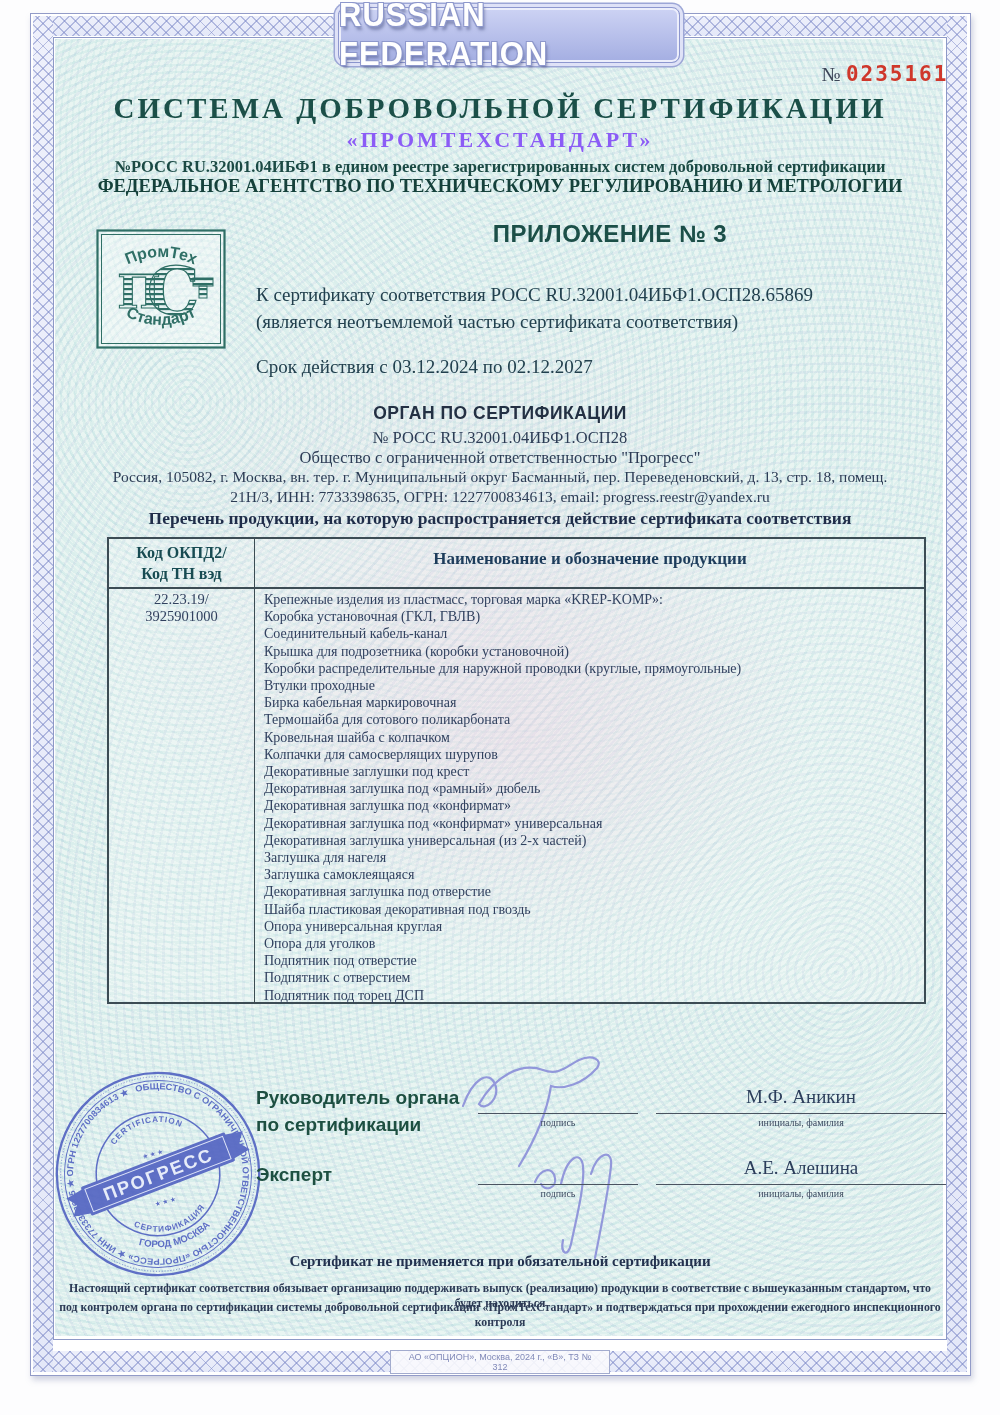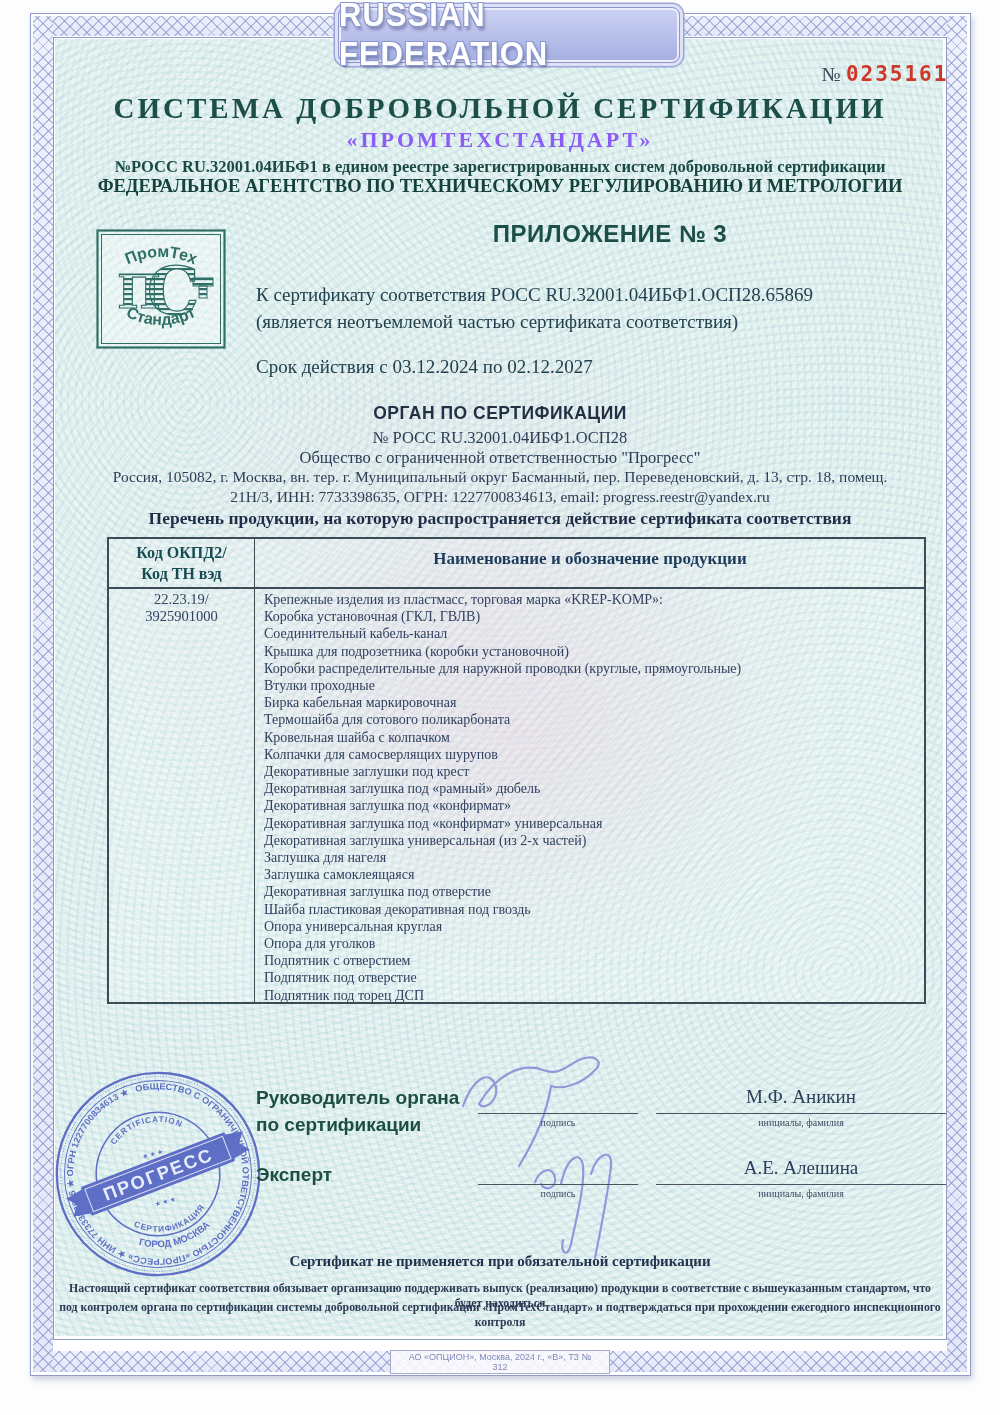--- a/index.html
+++ b/index.html
@@ -190,22 +190,22 @@
         <div class="prod-line">Декоративная заглушка под «рамный» дюбель</div>
         <div class="prod-line">Декоративная заглушка под «конфирмат»</div>
         <div class="prod-line">Декоративная заглушка под «конфирмат» универсальная</div>
         <div class="prod-line">Декоративная заглушка универсальная (из 2-х частей)</div>
         <div class="prod-line">Заглушка для нагеля</div>
         <div class="prod-line">Заглушка самоклеящаяся</div>
         <div class="prod-line">Декоративная заглушка под отверстие</div>
         <div class="prod-line">Шайба пластиковая декоративная под гвоздь</div>
         <div class="prod-line">Опора универсальная круглая</div>
         <div class="prod-line">Опора для уголков</div>
+        <div class="prod-line">Подпятник под отверстие</div>
         <div class="prod-line">Подпятник с отверстием</div>
-        <div class="prod-line">Подпятник под отверстие</div>
         <div class="prod-line">Подпятник под торец ДСП</div>
       </div>
   </div>
 
   <svg class="abs stamp" viewBox="0 0 220 220">
     <defs>
       <path id="rp" d="M110,22 a88,88 0 1,1 -0.1,0" fill="none"></path>
       <path id="cityp" d="M 34,110 a76,76 0 0,0 152,0" fill="none"></path>
       <path id="cen" d="M 56,110 a54,54 0 0,1 108,0" fill="none"></path>
       <path id="cru" d="M 52,112 a58,58 0 0,0 116,0" fill="none"></path>

